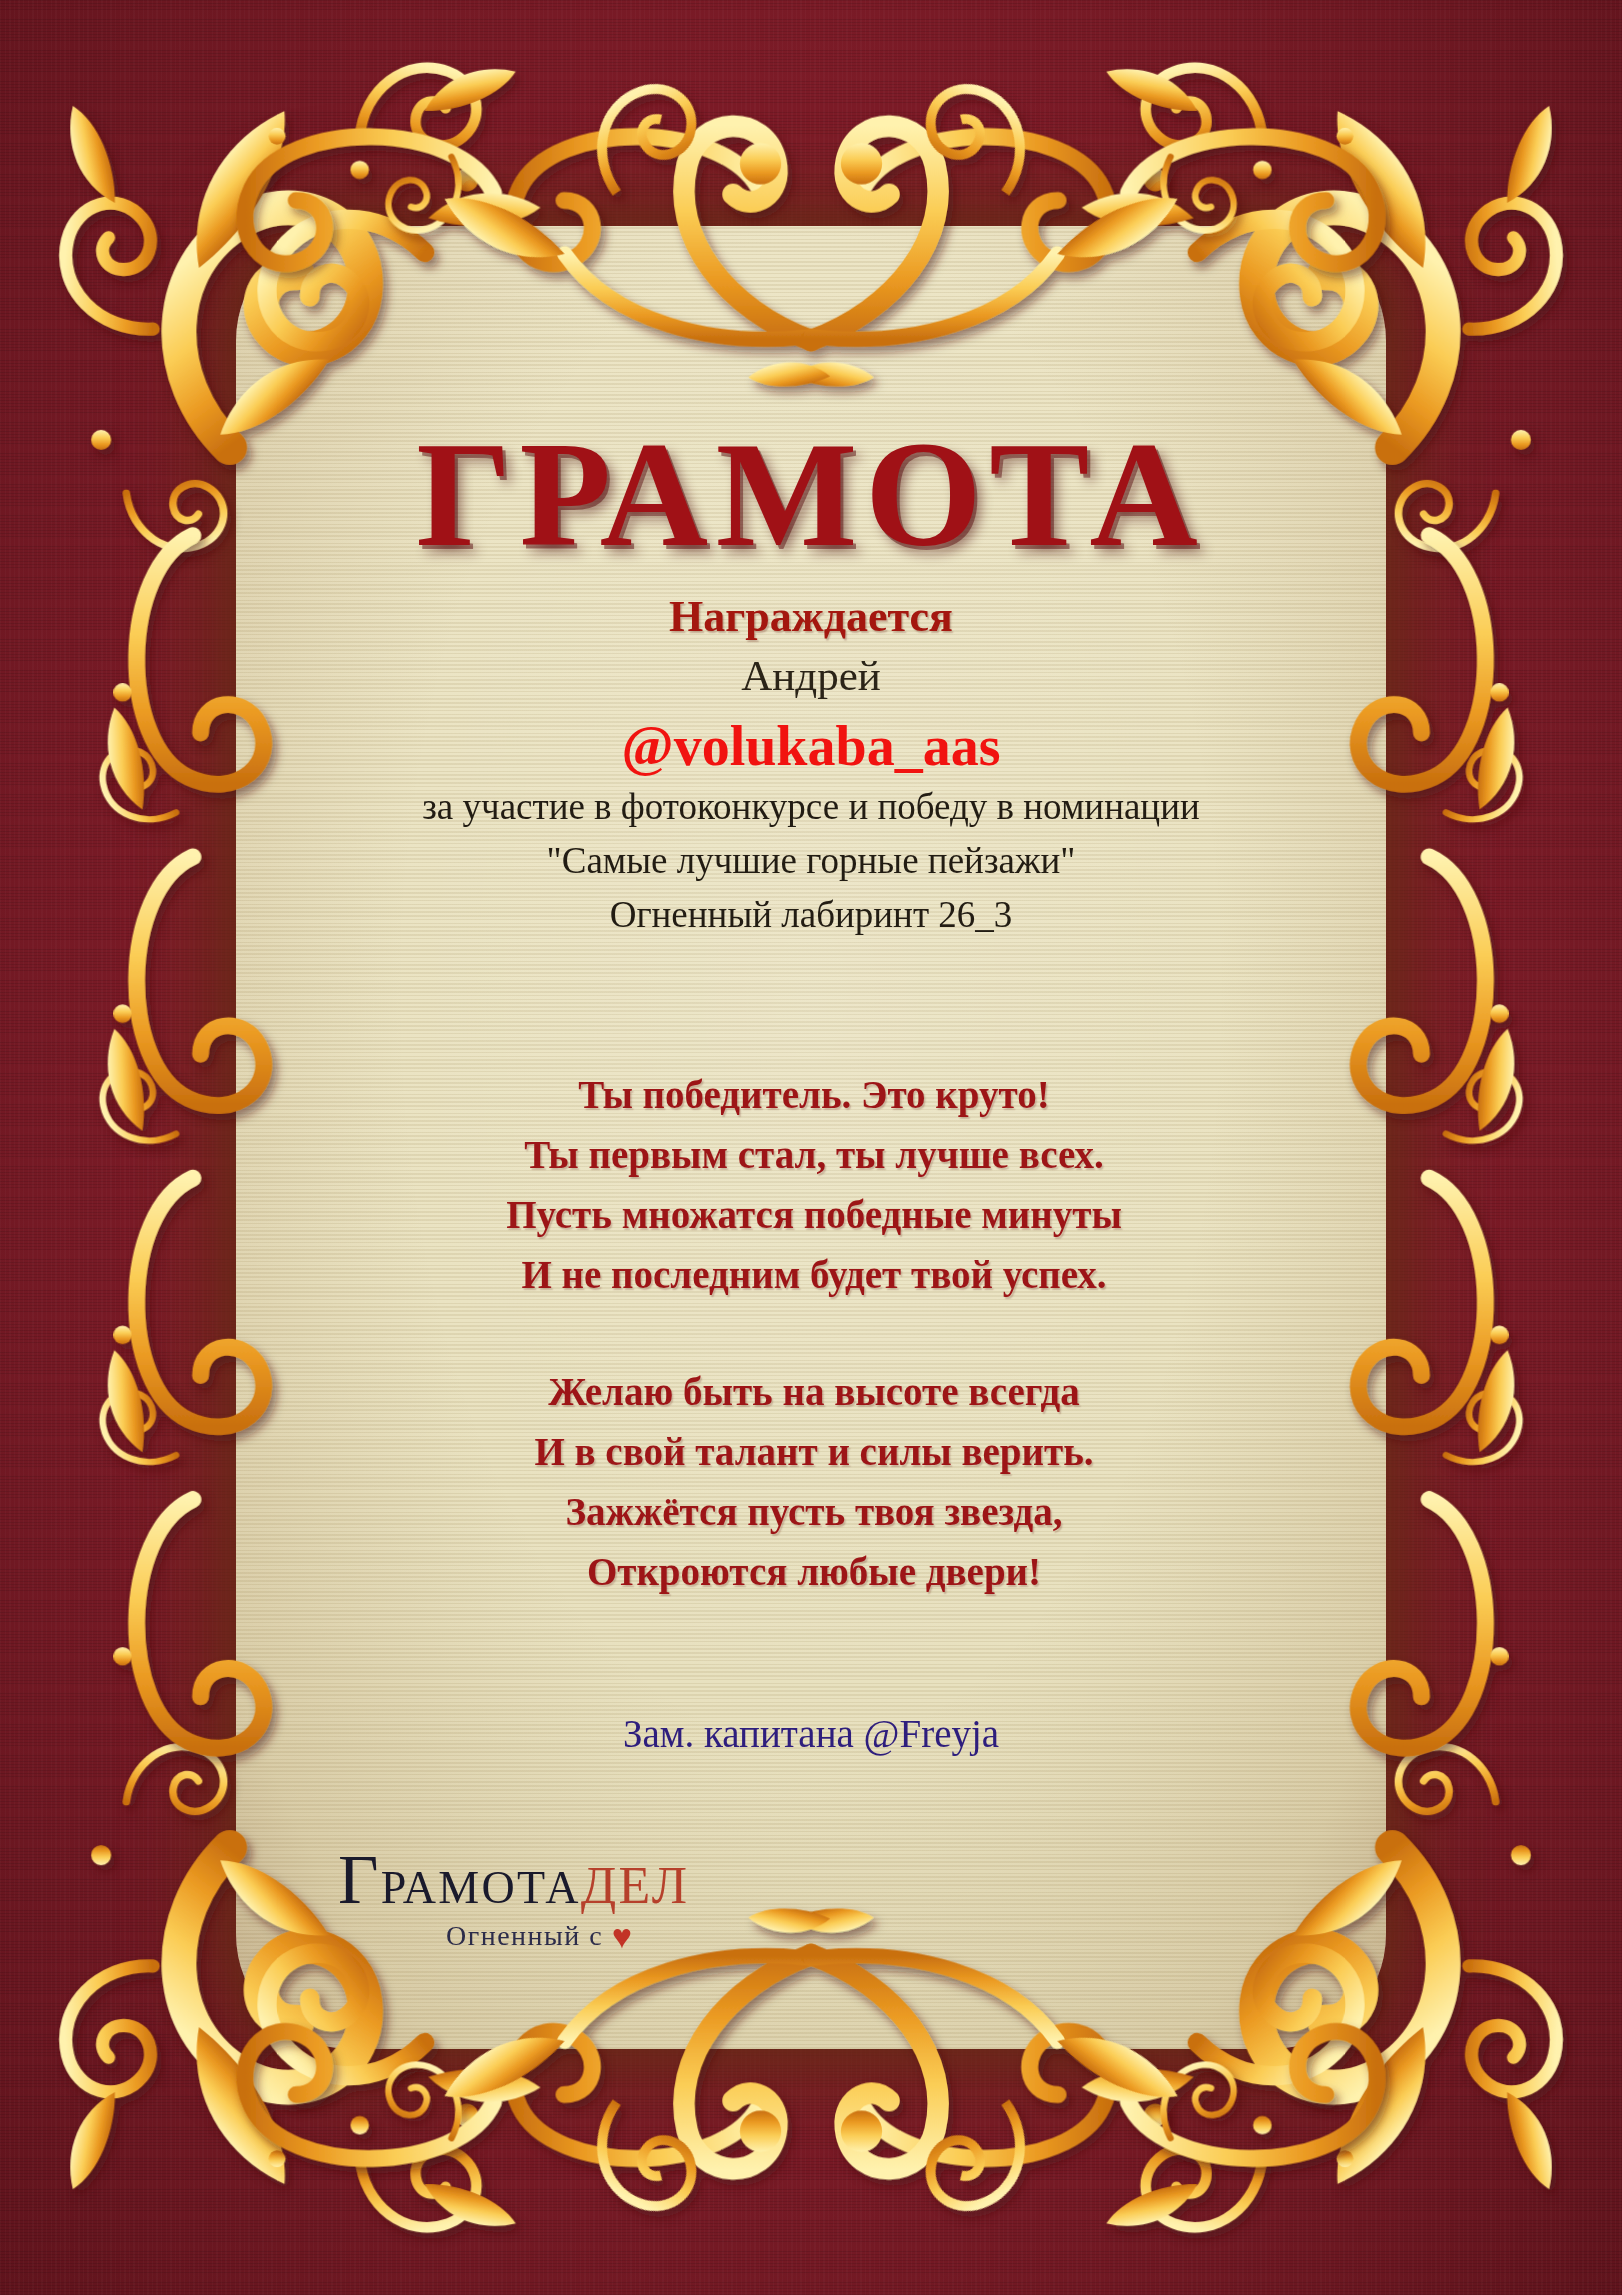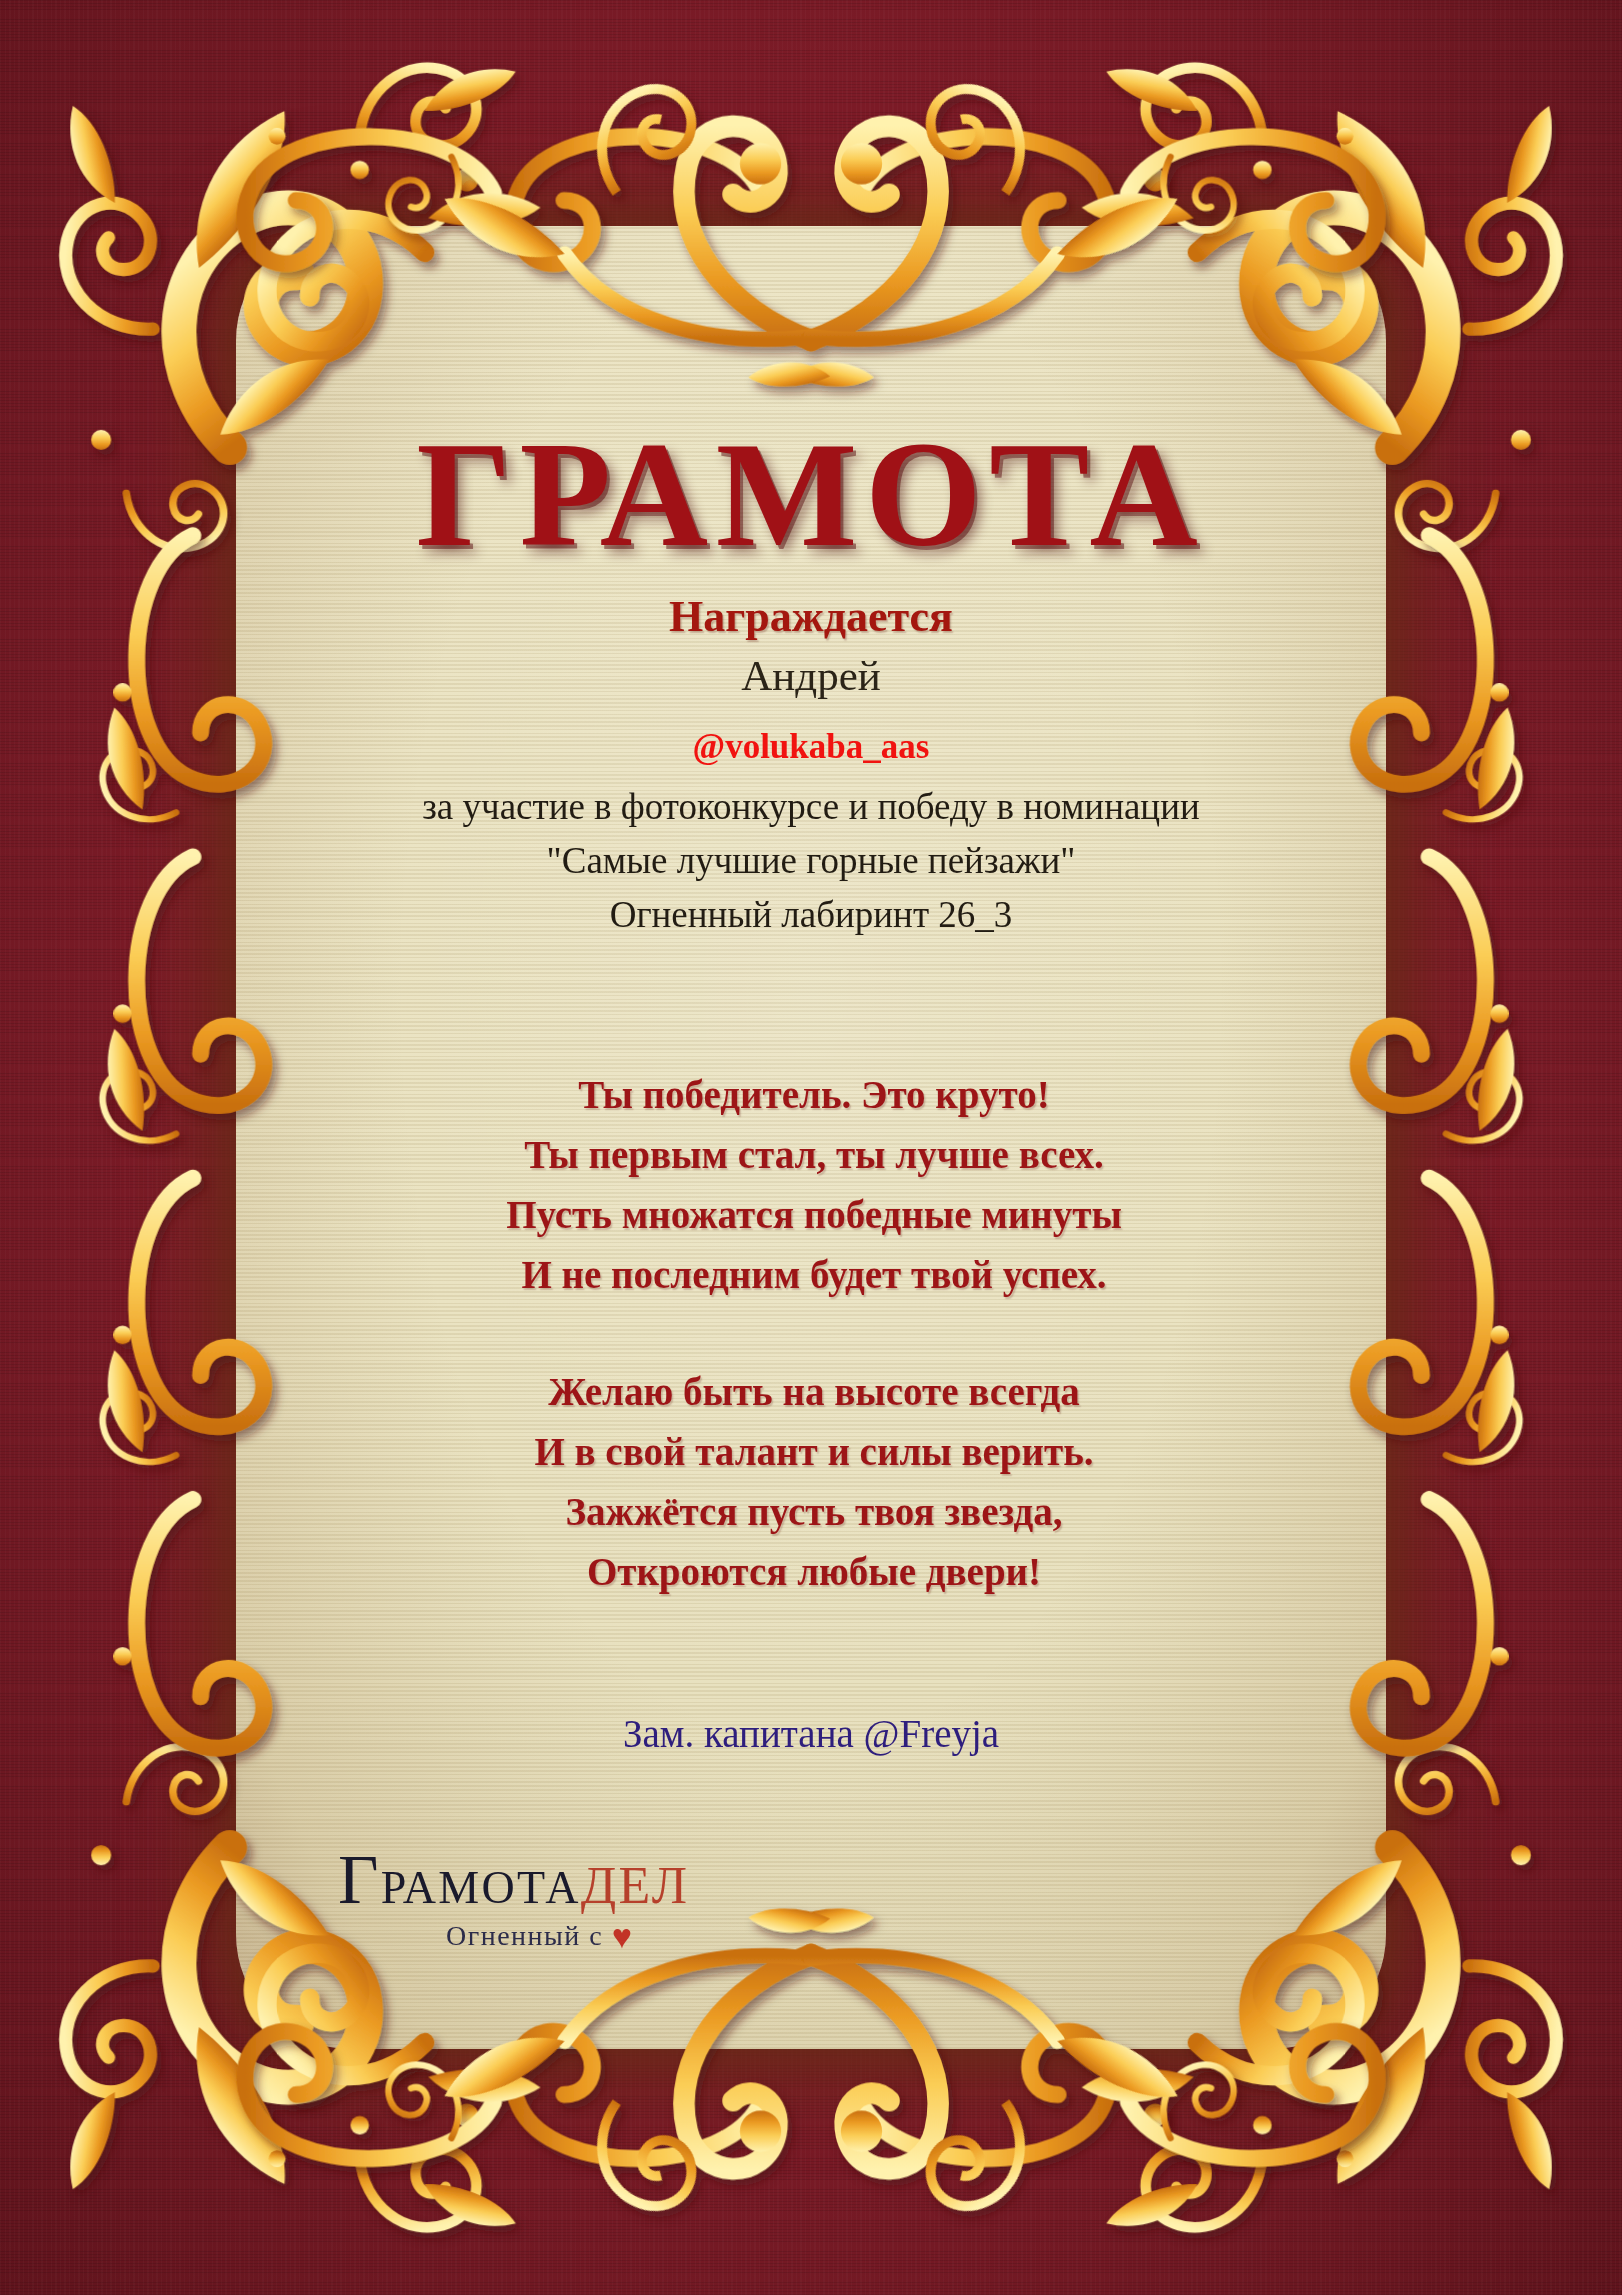--- a/index.html
+++ b/index.html
@@ -36,21 +36,21 @@
   }
   .line{position:absolute;left:0;right:0;}
   .title{
     top:410px;font-size:150px;line-height:168px;font-weight:bold;letter-spacing:7.7px;
     color:var(--c-title_red,#a01116);
     text-shadow:3.1px 3.8px 0 rgba(86,9,12,.48), 6.9px 8.4px 12.2px rgba(70,8,10,.45);
   }
   .awarded{top:588px;font-size:44px;line-height:57px;font-weight:bold;color:var(--c-label_red,#a4170f);
            text-shadow:1.5px 1.5px 1.5px rgba(90,20,10,.25);}
   .name{top:612px;font-size:43px;line-height:55px;color:var(--c-name_dark,#2b2418);margin-top:36px;}
-  .handle{top:715px;font-size:35px;line-height:63px;font-weight:bold;color:var(--c-handle_red,#f11310);}
+  .handle{top:715px;font-size:56px;line-height:63px;font-weight:bold;color:var(--c-handle_red,#f11310);}
   .reason{top:780px;font-size:37px;line-height:54px;color:var(--c-text_dark,#221c13);}
   .poem{font-size:39px;line-height:60px;font-weight:bold;color:var(--c-poem_red,#9d1517);
         text-shadow:1.5px 1.5px 1.5px rgba(90,20,14,.22);padding-left:6px;}
   .stanza1{top:1065px;}
   .stanza2{top:1362px;}
   .signature{top:1706px;font-size:39px;line-height:55px;font-weight:normal;color:var(--c-signature_indigo,#2e1e7d);}
   .logo-block{position:absolute;left:338px;top:1838px;text-align:center;}
   .logo-row{white-space:nowrap;}
   .logo-primary{display:inline-block;font-size:46px;line-height:84px;letter-spacing:2.3px;
                 text-transform:uppercase;color:var(--c-logo_dark,#1a1a2c);}

